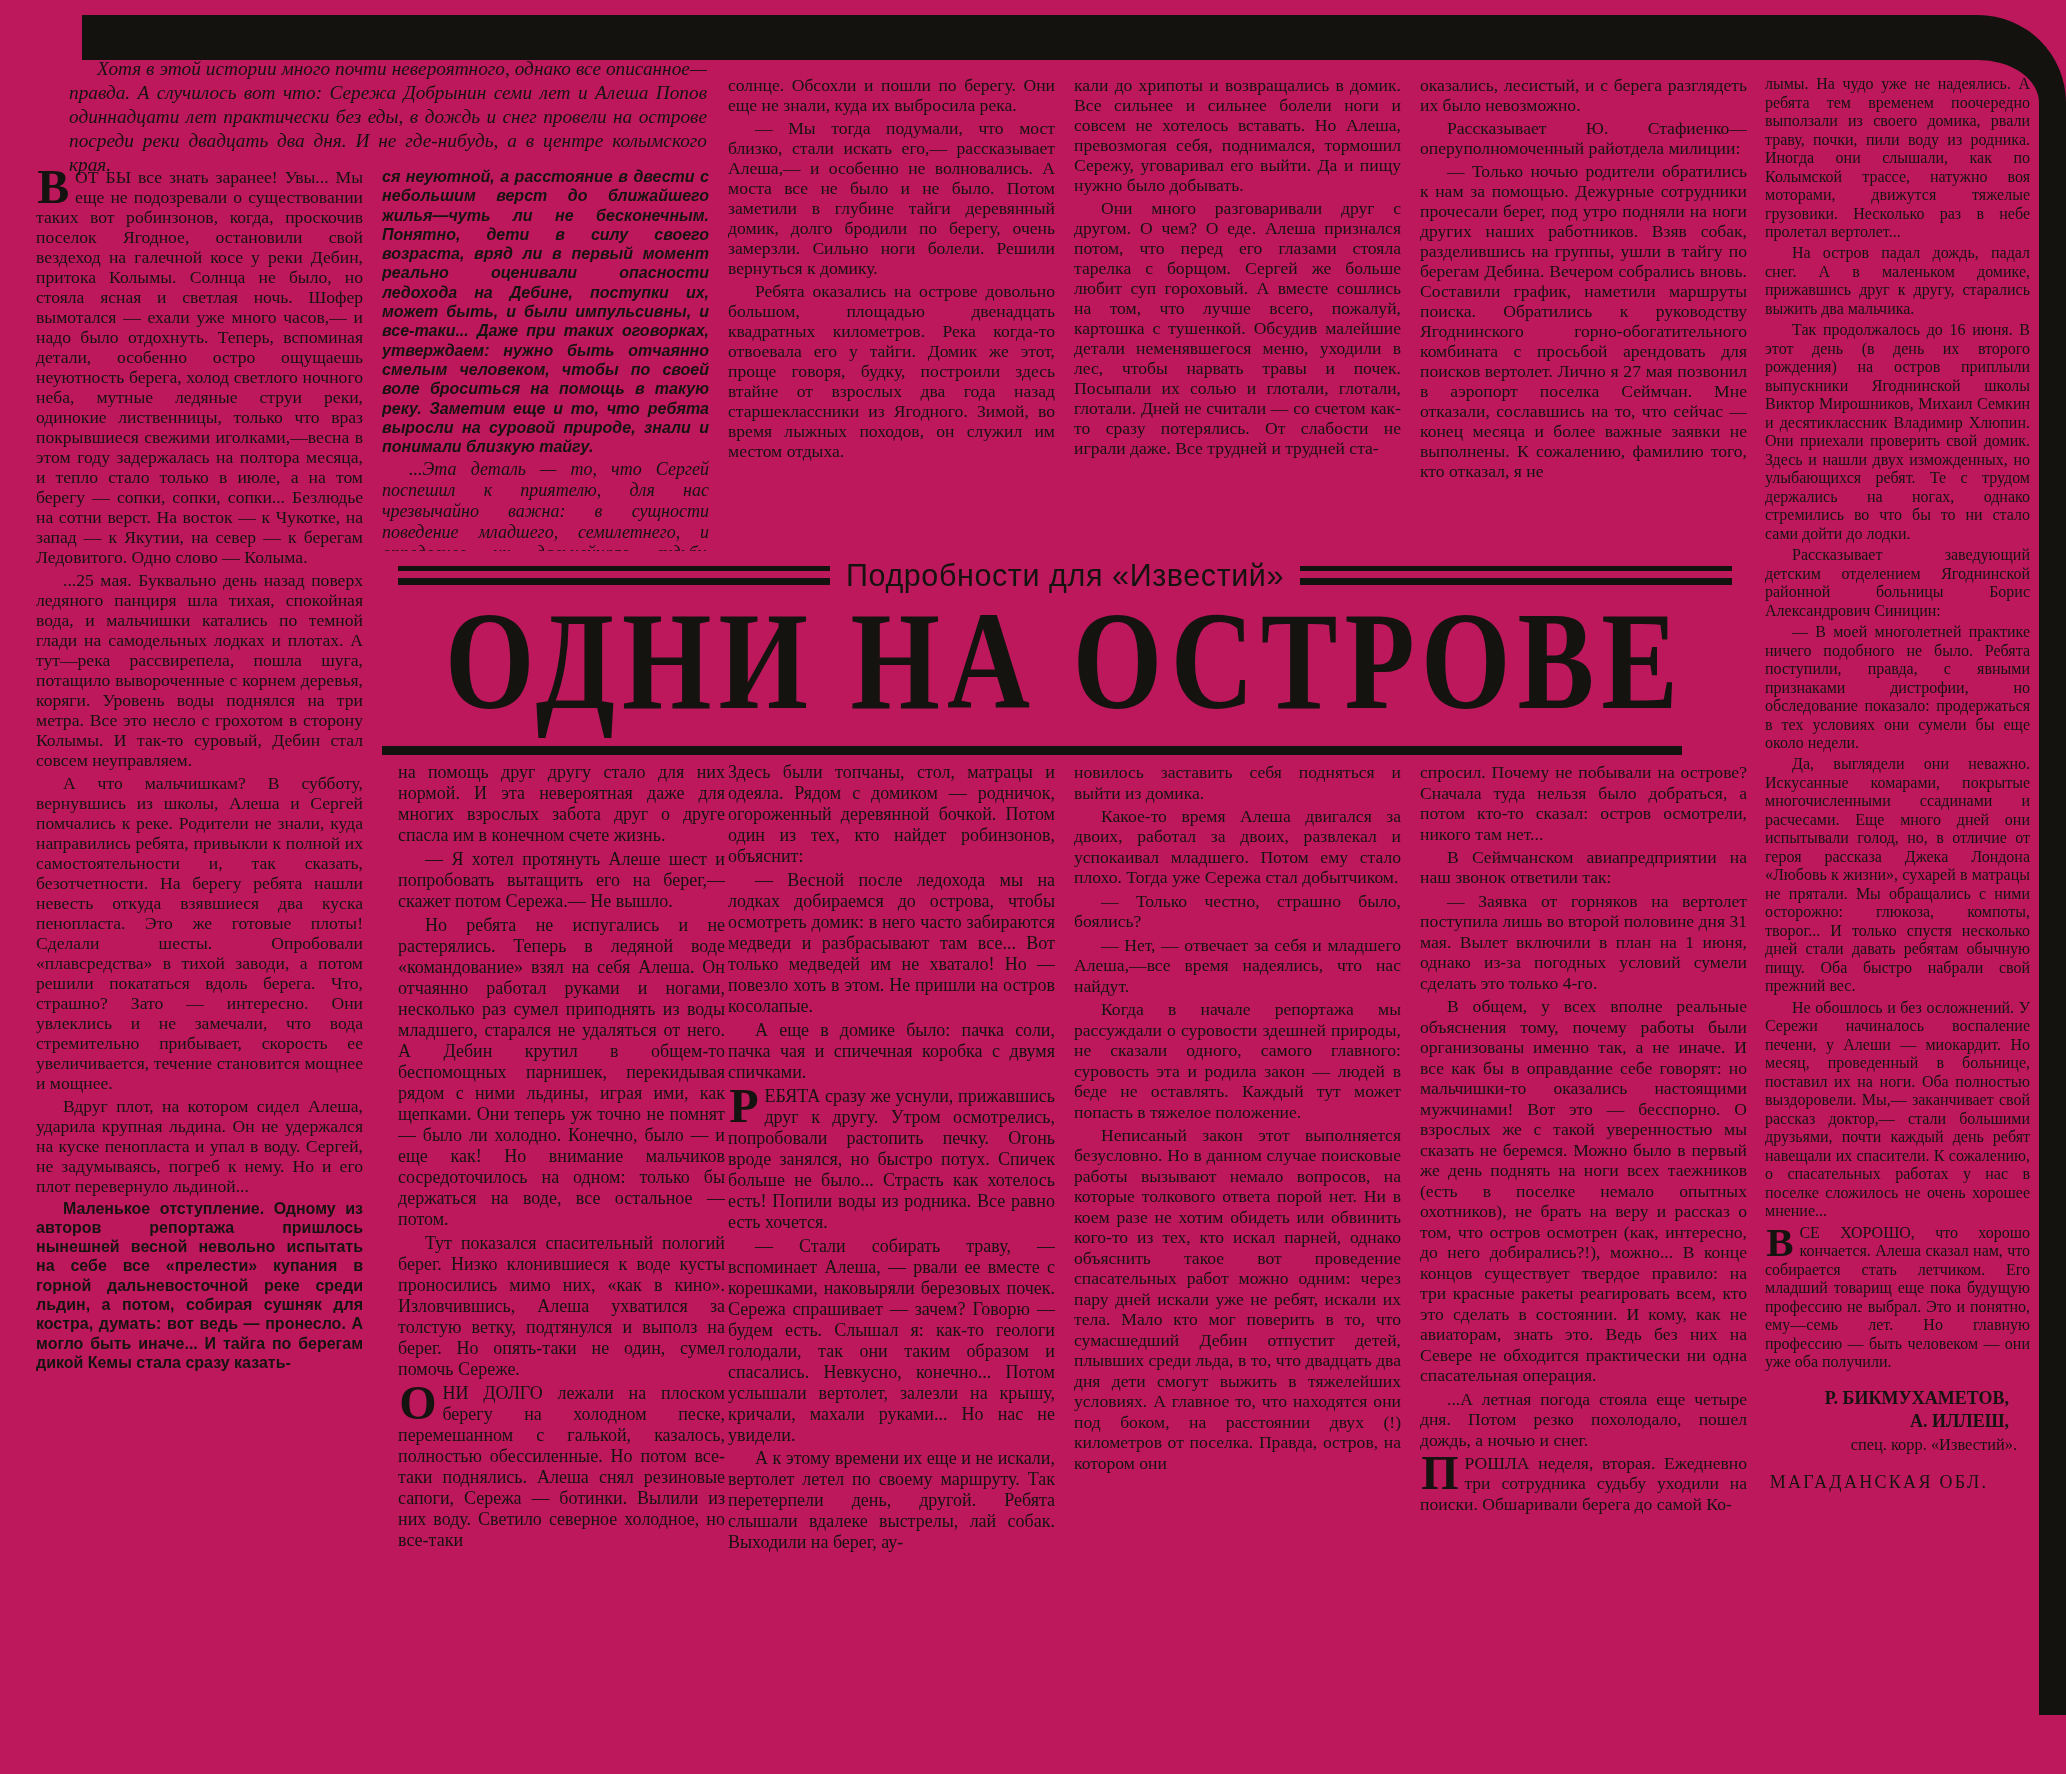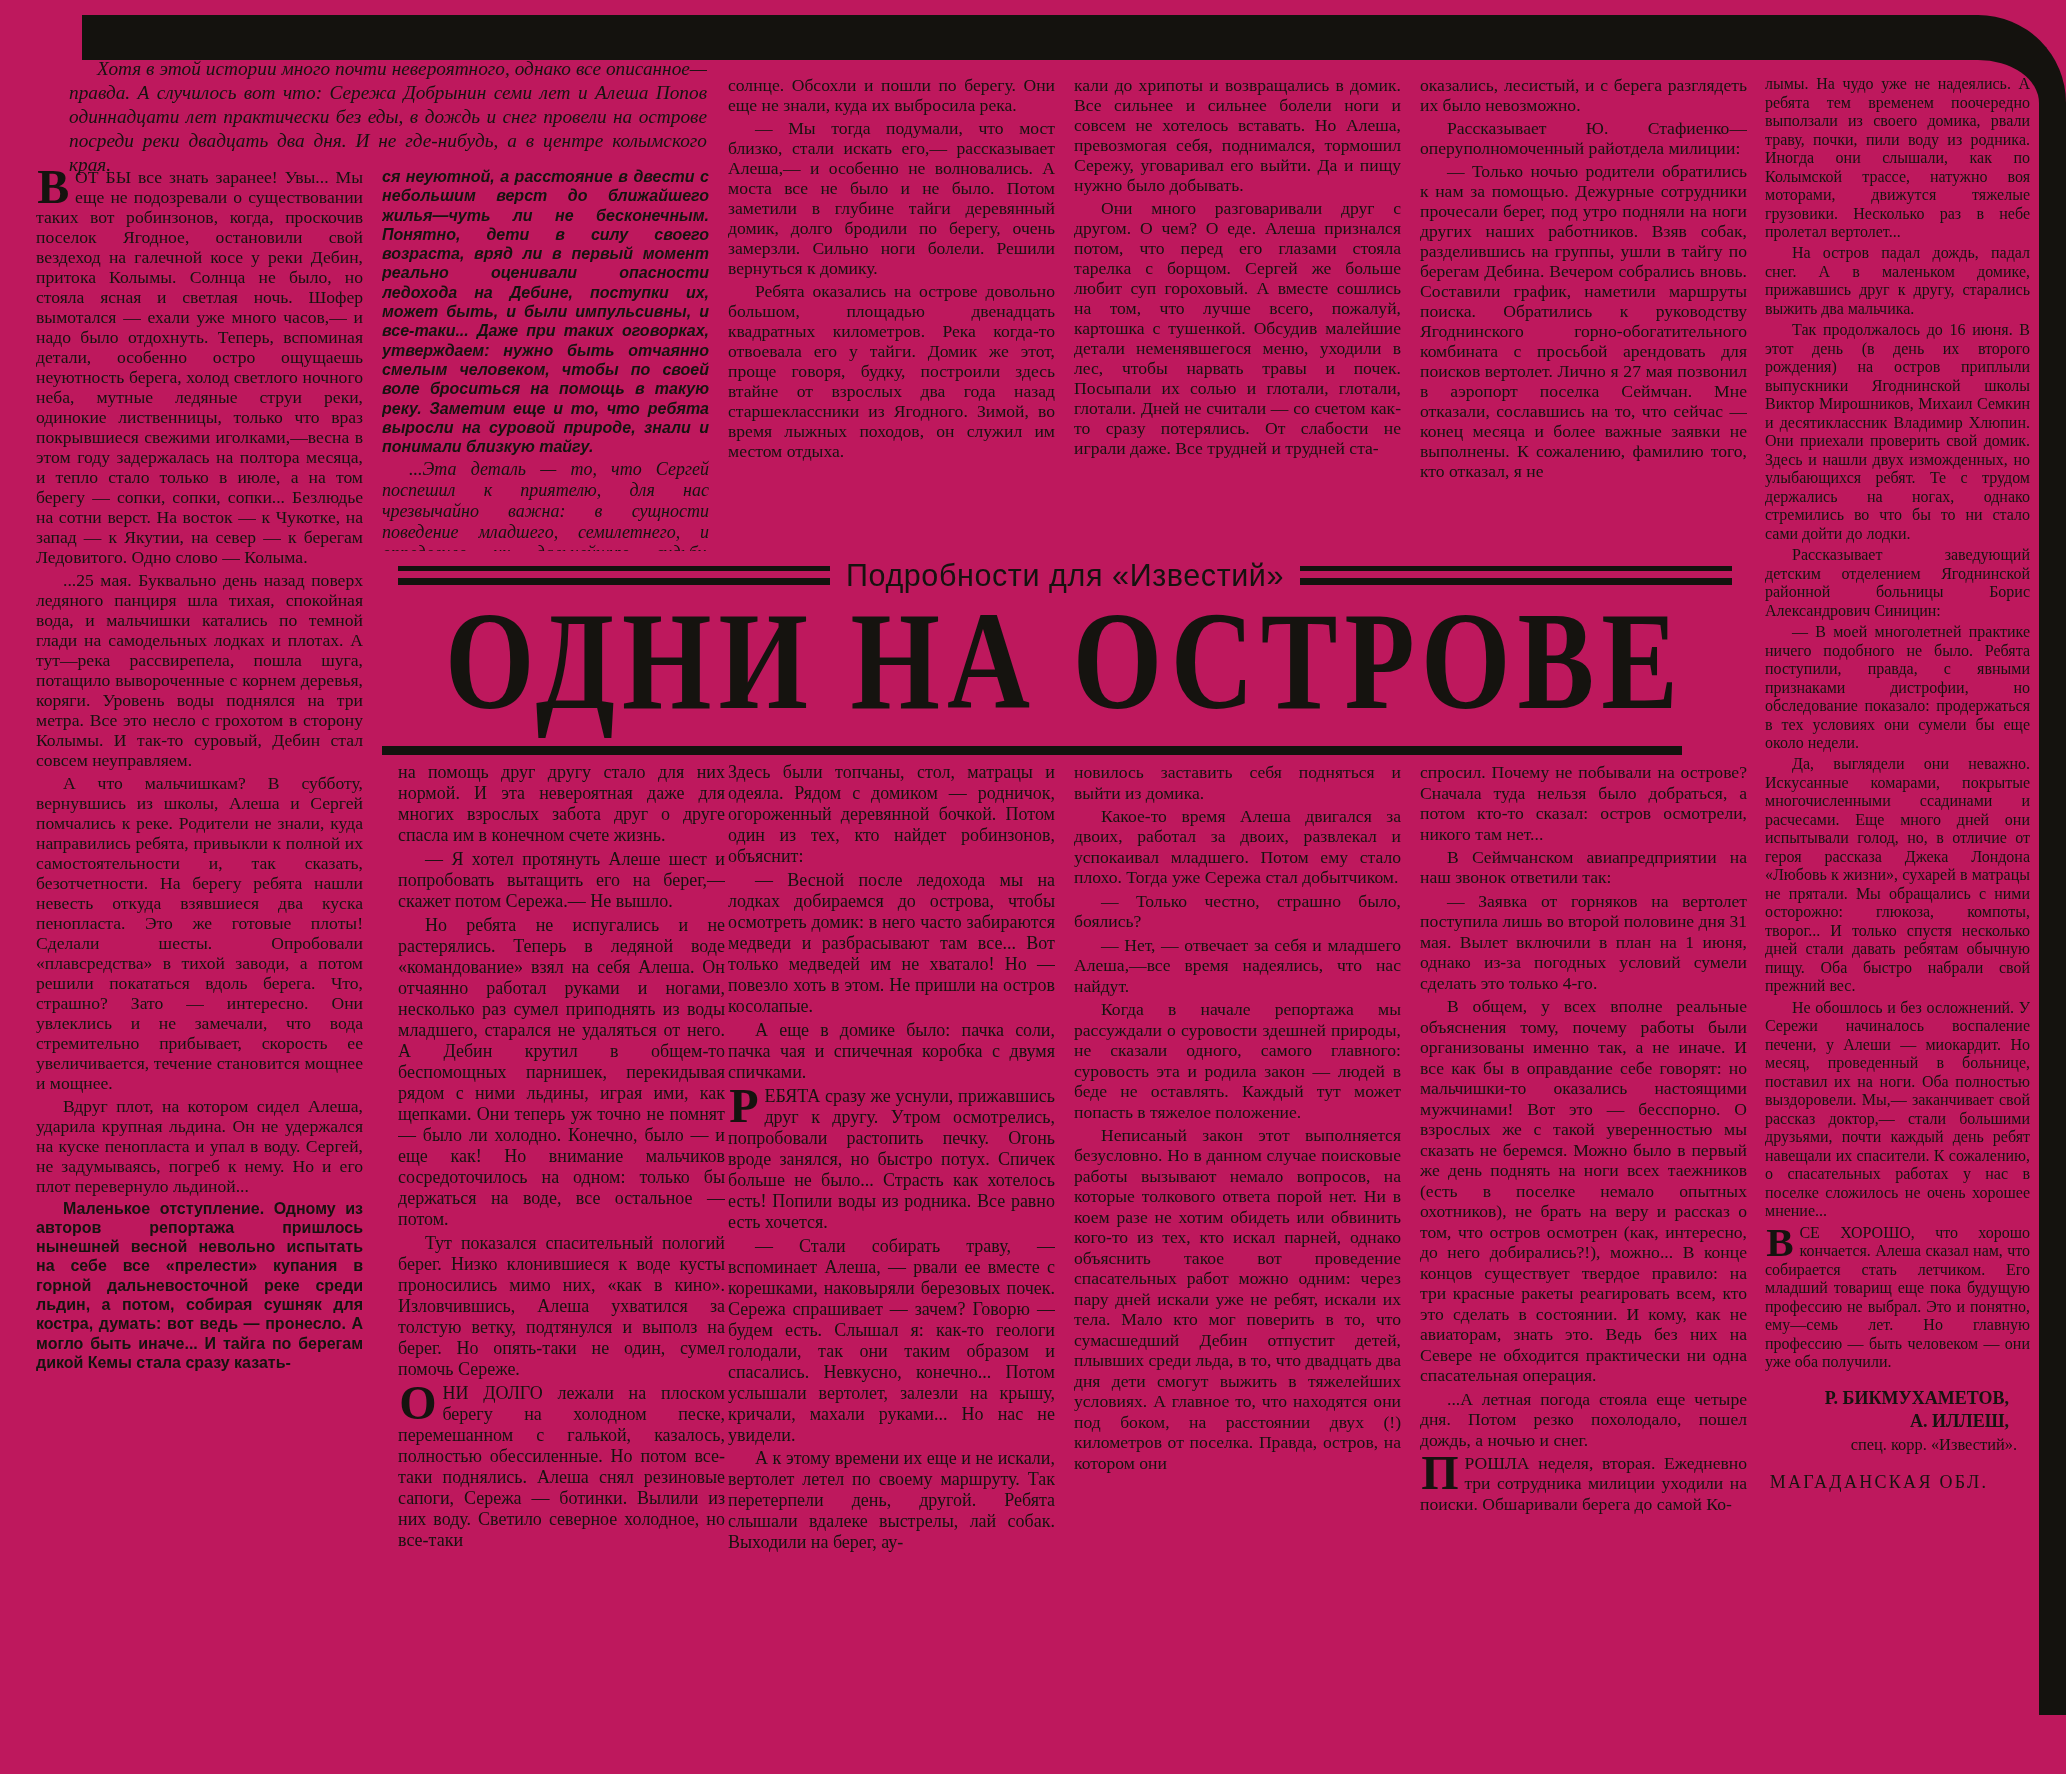--- a/index.html
+++ b/index.html
@@ -113,21 +113,21 @@
     <p>— Нет, — отвечает за себя и младшего Алеша,—все время надеялись, что нас найдут.</p>
     <p>Когда в начале репортажа мы рассуждали о суровости здешней природы, не сказали одного, самого главного: суровость эта и родила закон — людей в беде не оставлять. Каждый тут может попасть в тяжелое положение.</p>
     <p>Неписаный закон этот выполняется безусловно. Но в данном случае поисковые работы вызывают немало вопросов, на которые толкового ответа порой нет. Ни в коем разе не хотим обидеть или обвинить кого-то из тех, кто искал парней, однако объяснить такое вот проведение спасательных работ можно одним: через пару дней искали уже не ребят, искали их тела. Мало кто мог поверить в то, что сумасшедший Дебин отпустит детей, плывших среди льда, в то, что двадцать два дня дети смогут выжить в тяжелейших условиях. А главное то, что находятся они под боком, на расстоянии двух (!) километров от поселка. Правда, остров, на котором они</p>
   </div>
   <div class="col" id="col-5-bot">
     <p style="text-indent:0">спросил. Почему не побывали на острове? Сначала туда нельзя было добраться, а потом кто-то сказал: остров осмотрели, никого там нет...</p>
     <p>В Сеймчанском авиапредприятии на наш звонок ответили так:</p>
     <p>— Заявка от горняков на вертолет поступила лишь во второй половине дня 31 мая. Вылет включили в план на 1 июня, однако из-за погодных условий сумели сделать это только 4-го.</p>
     <p>В общем, у всех вполне реальные объяснения тому, почему работы были организованы именно так, а не иначе. И все как бы в оправдание себе говорят: но мальчишки-то оказались настоящими мужчинами! Вот это — бесспорно. О взрослых же с такой уверенностью мы сказать не беремся. Можно было в первый же день поднять на ноги всех таежников (есть в поселке немало опытных охотников), не брать на веру и рассказ о том, что остров осмотрен (как, интересно, до него добирались?!), можно... В конце концов существует твердое правило: на три красные ракеты реагировать всем, кто это сделать в состоянии. И кому, как не авиаторам, знать это. Ведь без них на Севере не обходится практически ни одна спасательная операция.</p>
     <p>...А летная погода стояла еще четыре дня. Потом резко похолодало, пошел дождь, а ночью и снег.</p>
-    <p class="has-cap"><span class="cap">П</span><span>РОШЛА неделя, вторая. Ежедневно три сотрудника милиции уходили на поиски. Обшаривали берега до самой Ко-</span></p>
+    <p class="has-cap"><span class="cap">П</span><span>РОШЛА неделя, вторая. Ежедневно три сотрудника судьбу уходили на поиски. Обшаривали берега до самой Ко-</span></p>
   </div>
 
   <div class="col" id="col-6">
     <p style="text-indent:0">лымы. На чудо уже не надеялись. А ребята тем временем поочередно выползали из своего домика, рвали траву, почки, пили воду из родника. Иногда они слышали, как по Колымской трассе, натужно воя моторами, движутся тяжелые грузовики. Несколько раз в небе пролетал вертолет...</p>
     <p>На остров падал дождь, падал снег. А в маленьком домике, прижавшись друг к другу, старались выжить два мальчика.</p>
     <p>Так продолжалось до 16 июня. В этот день (в день их второго рождения) на остров приплыли выпускники Ягоднинской школы Виктор Мирошников, Михаил Семкин и десятиклассник Владимир Хлюпин. Они приехали проверить свой домик. Здесь и нашли двух изможденных, но улыбающихся ребят. Те с трудом держались на ногах, однако стремились во что бы то ни стало сами дойти до лодки.</p>
     <p>Рассказывает заведующий детским отделением Ягоднинской районной больницы Борис Александрович Синицин:</p>
     <p>— В моей многолетней практике ничего подобного не было. Ребята поступили, правда, с явными признаками дистрофии, но обследование показало: продержаться в тех условиях они сумели бы еще около недели.</p>
     <p>Да, выглядели они неважно. Искусанные комарами, покрытые многочисленными ссадинами и расчесами. Еще много дней они испытывали голод, но, в отличие от героя рассказа Джека Лондона «Любовь к жизни», сухарей в матрацы не прятали. Мы обращались с ними осторожно: глюкоза, компоты, творог... И только спустя несколько дней стали давать ребятам обычную пищу. Оба быстро набрали свой прежний вес.</p>
     <p>Не обошлось и без осложнений. У Сережи начиналось воспаление печени, у Алеши — миокардит. Но месяц, проведенный в больнице, поставил их на ноги. Оба полностью выздоровели. Мы,— заканчивает свой рассказ доктор,— стали большими друзьями, почти каждый день ребят навещали их спасители. К сожалению, о спасательных работах у нас в поселке сложилось не очень хорошее мнение...</p>

